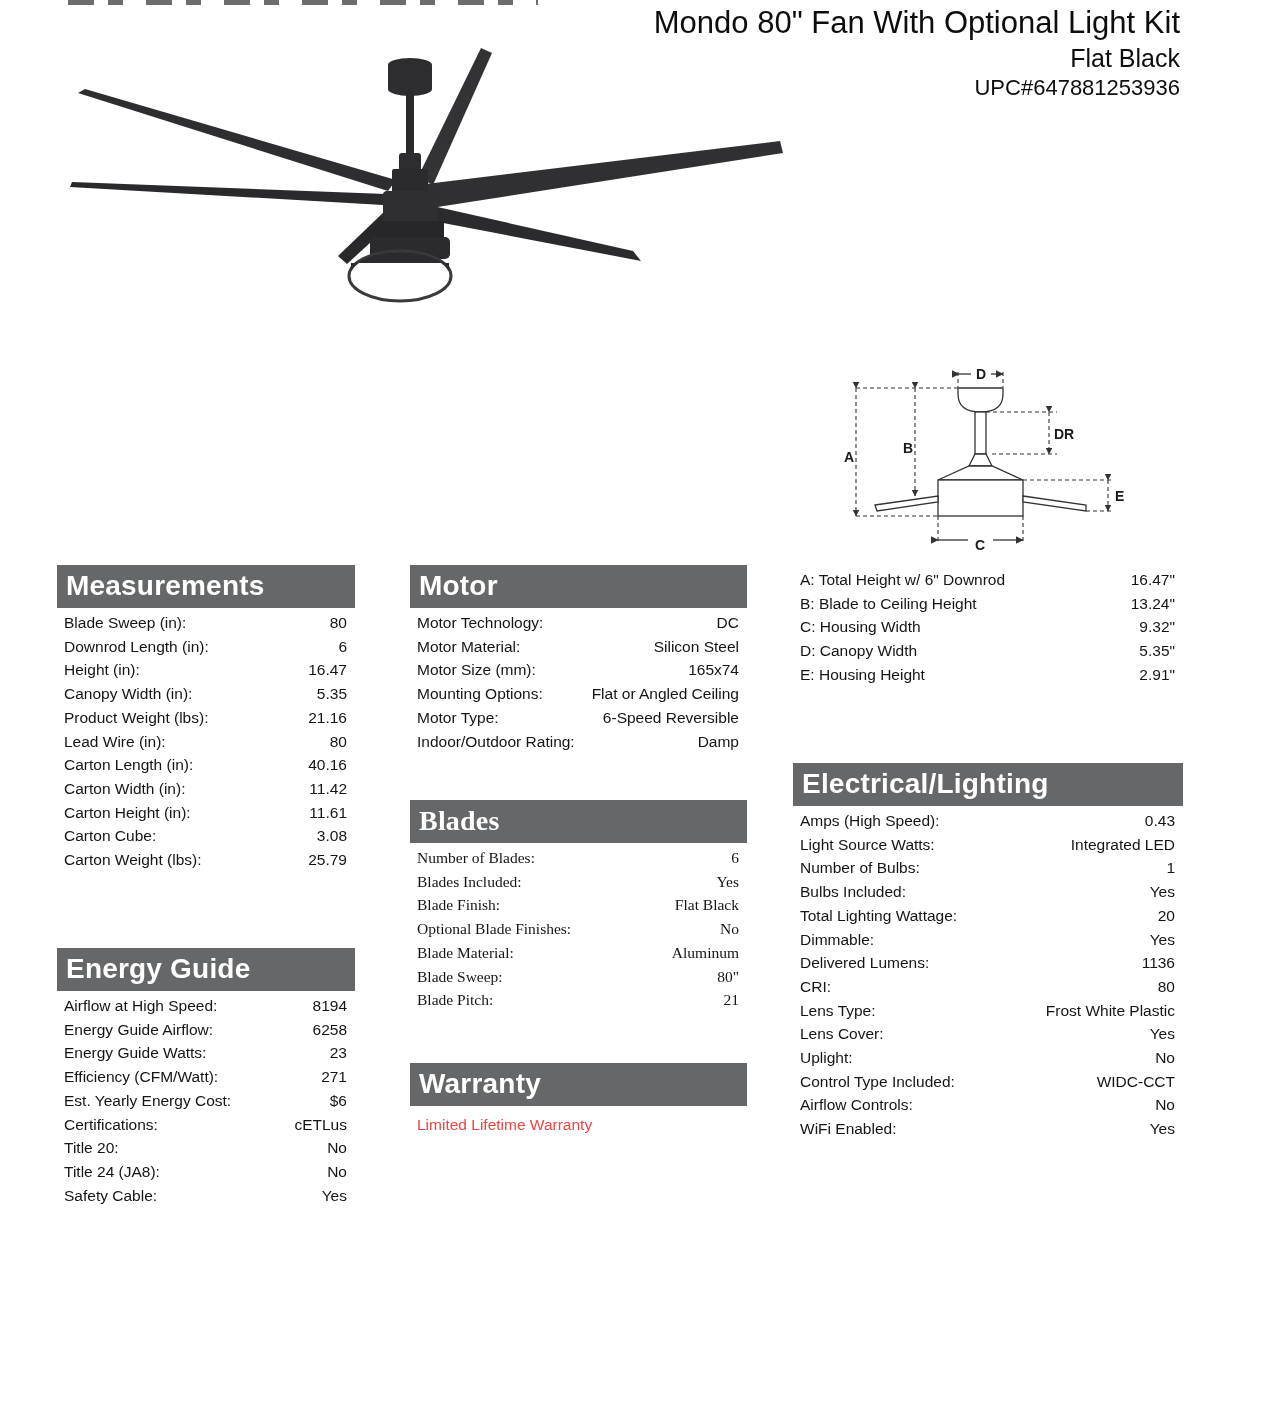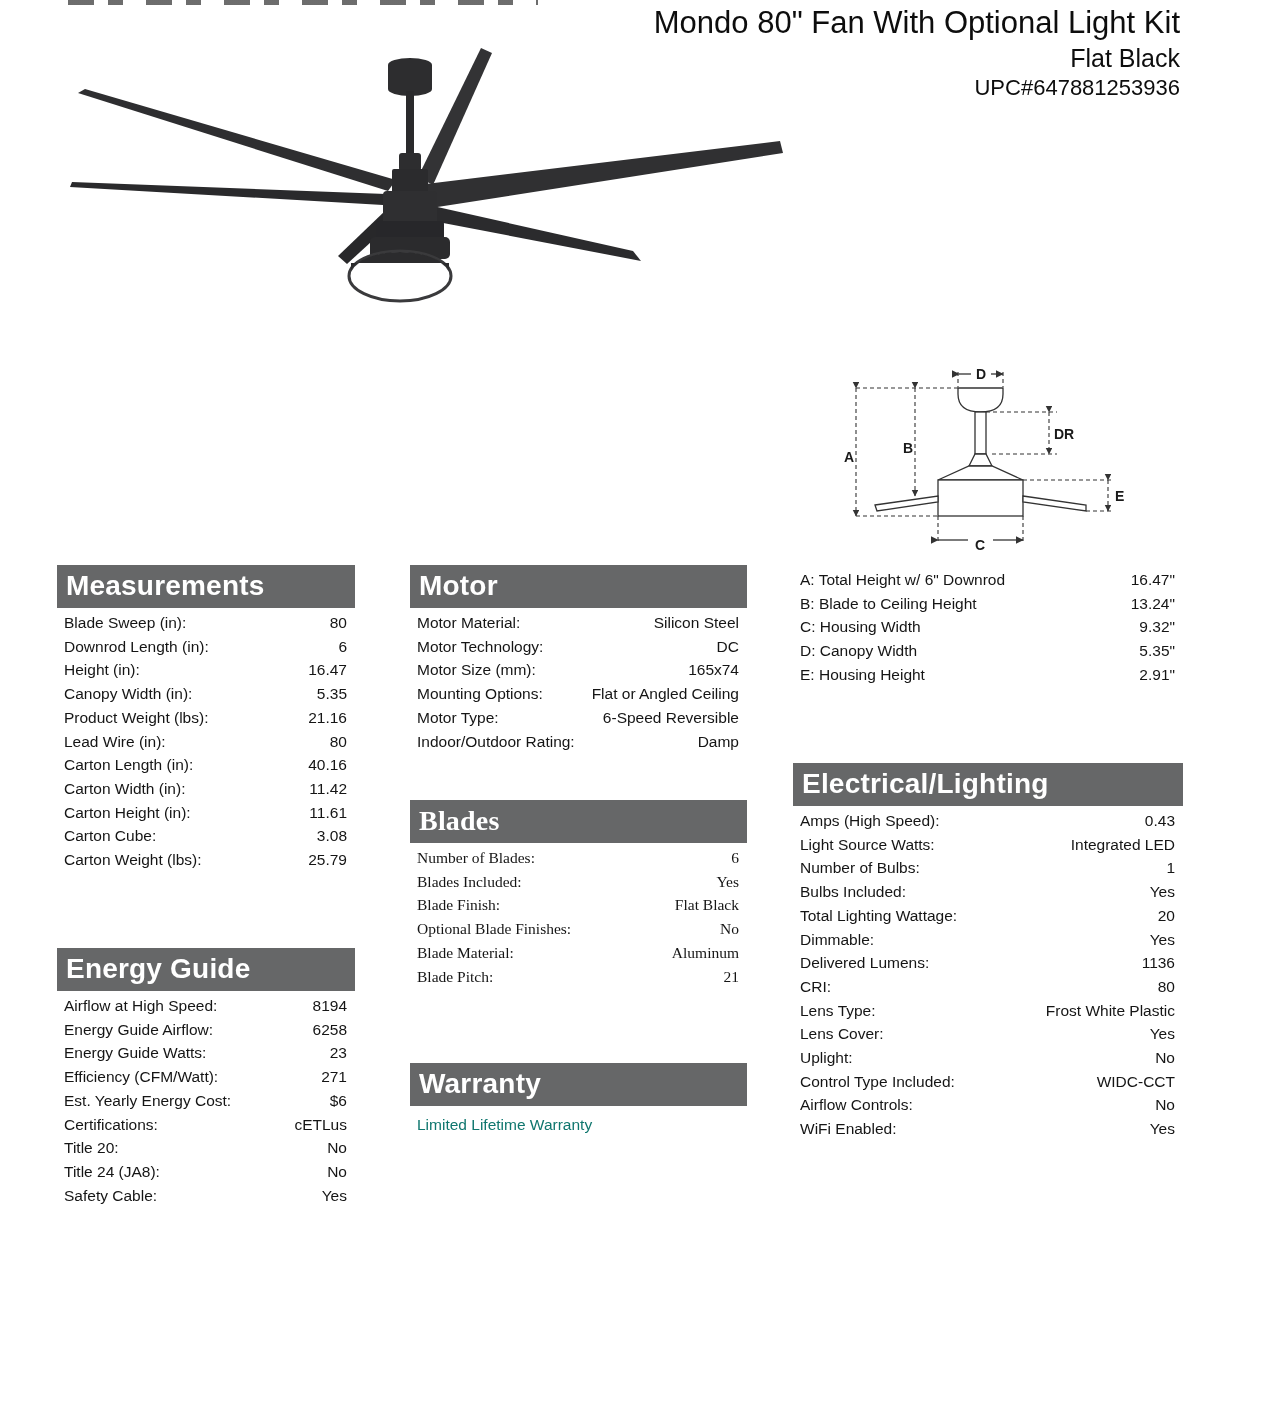--- a/index.html
+++ b/index.html
@@ -20,21 +20,21 @@
   
   .section{position:absolute;}
   .bar{background:#666768;color:#fff;font-size:28px;font-weight:bold;
        height:43px;line-height:42px;padding-left:9px;letter-spacing:.2px;}
   .rows{padding-top:3px;}
   .spec-row{display:flex;justify-content:space-between;font-size:15.5px;
             line-height:23.7px;padding:0 8px 0 7px;color:#151515;}
   .spec-row .lbl{white-space:nowrap;}
   .spec-row .val{white-space:nowrap;text-align:right;}
   .models{padding:6px 0 0 7px;font-size:17px;font-weight:bold;line-height:26px;color:#111;}
-  .warranty-text{padding:10px 0 0 7px;font-size:15.5px;color:#0f766e;}
+  .warranty-text{padding:10px 0 0 7px;font-size:15.5px;color:#ef4444;}
 
   svg text{font-family:"Liberation Sans", sans-serif;}
 </style>
 </head>
 <body>
 
 <div class="page">
 
   <div class="cutoff"></div>
 
@@ -206,28 +206,28 @@
           <span class="lbl">Safety Cable:</span>
           <span class="val">Yes</span>
         </div>
       </div>
   </div>
 
   <div class="section" style="left:410px;top:565px;width:337px;">
     <div class="bar">Motor</div>
     <div class="rows">
         <div class="spec-row">
+          <span class="lbl">Motor Technology:</span>
+          <span class="val">DC</span>
+        </div>
+        <div class="spec-row">
           <span class="lbl">Motor Material:</span>
           <span class="val">Silicon Steel</span>
         </div>
         <div class="spec-row">
-          <span class="lbl">Motor Technology:</span>
-          <span class="val">DC</span>
-        </div>
-        <div class="spec-row">
           <span class="lbl">Motor Size (mm):</span>
           <span class="val">165x74</span>
         </div>
         <div class="spec-row">
           <span class="lbl">Mounting Options:</span>
           <span class="val">Flat or Angled Ceiling</span>
         </div>
         <div class="spec-row">
           <span class="lbl">Motor Type:</span>
           <span class="val">6-Speed Reversible</span>
@@ -254,20 +254,24 @@
           <span class="lbl">Blade Finish:</span>
           <span class="val">Flat Black</span>
         </div>
         <div class="spec-row">
           <span class="lbl">Optional Blade Finishes:</span>
           <span class="val">No</span>
         </div>
         <div class="spec-row">
           <span class="lbl">Blade Material:</span>
           <span class="val">Aluminum</span>
+        </div>
+        <div class="spec-row">
+          <span class="lbl">Blade Sweep:</span>
+          <span class="val">80"</span>
         </div>
         <div class="spec-row">
           <span class="lbl">Blade Pitch:</span>
           <span class="val">21</span>
         </div>
       </div>
   </div>
 
   <div class="section" style="left:410px;top:1063px;width:337px;">
     <div class="bar">Warranty</div>

